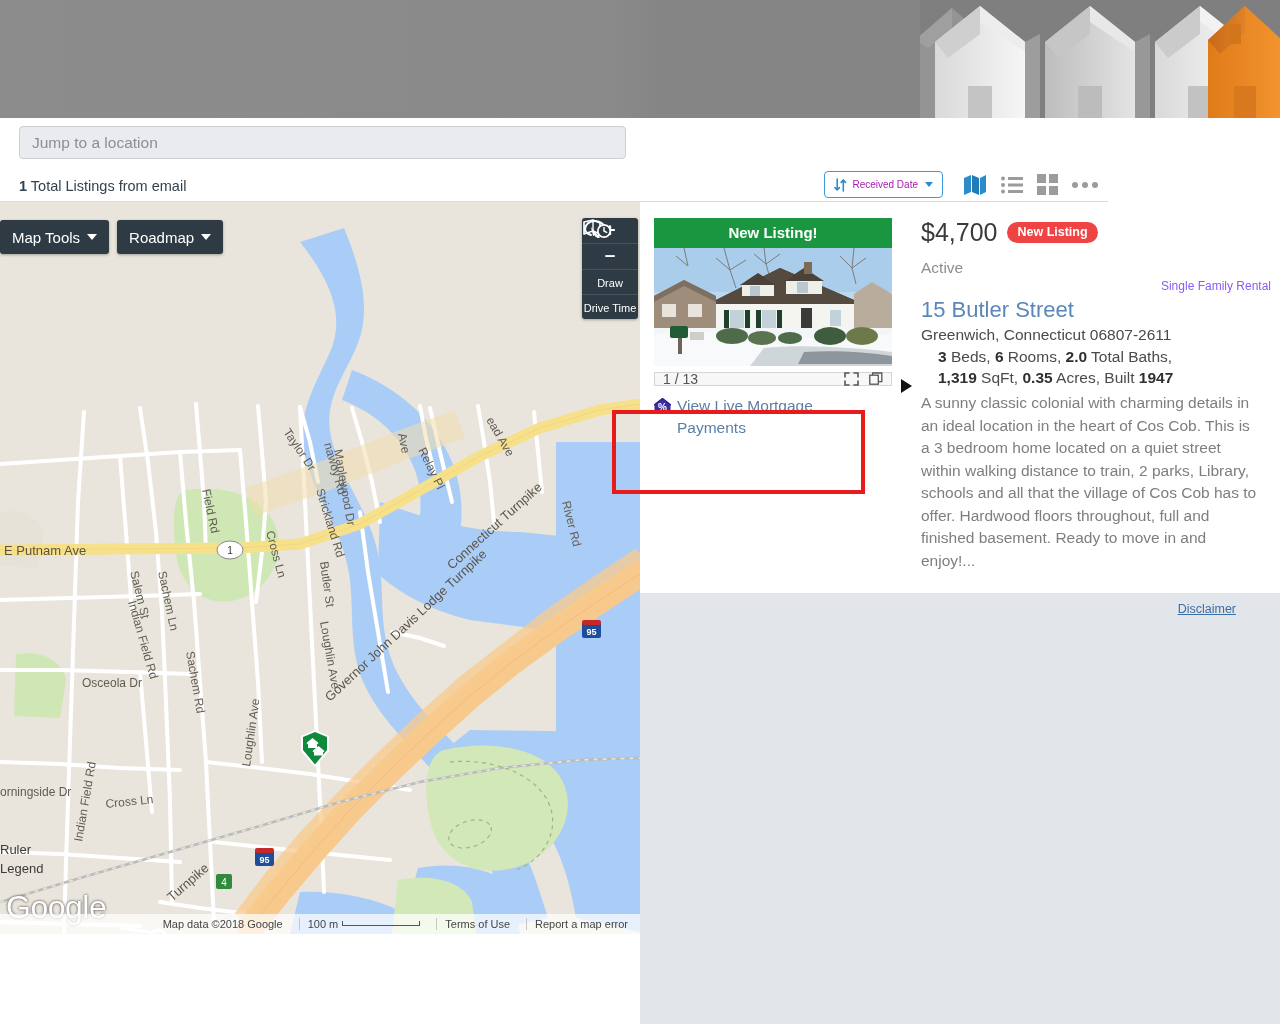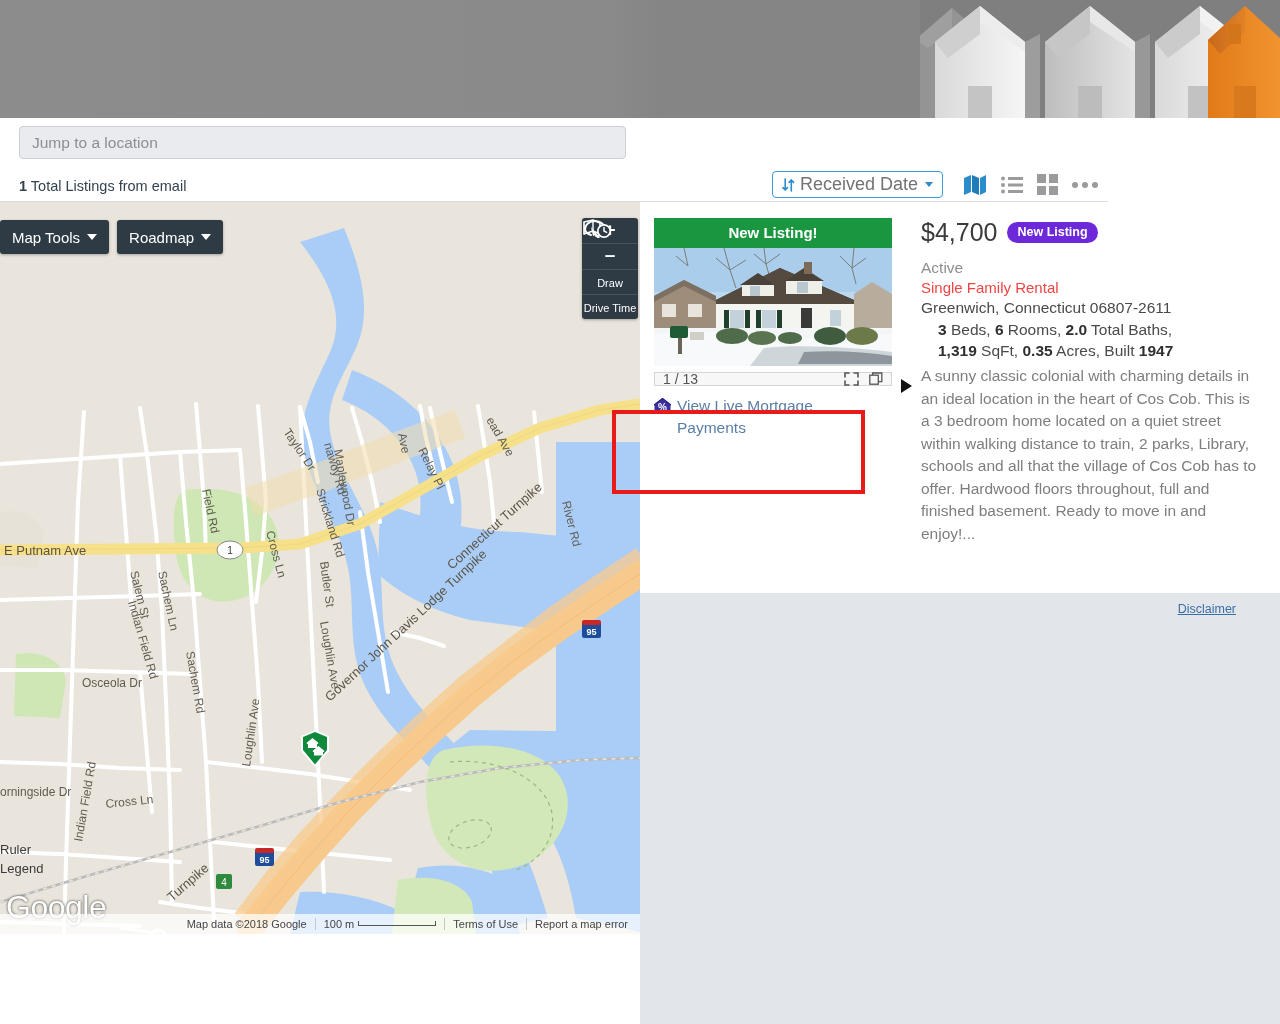--- a/index.html
+++ b/index.html
@@ -49,22 +49,22 @@
     font-size: 14.5px; color: #33424f;
   }
   .toolbar-count b { font-weight: bold; }
   .toolbar-right {
     position: absolute; right: 10px; top: 3px;
     display: flex; align-items: center; gap: 0;
   }
   .sortbtn {
     display:flex; align-items:center; gap:5px;
     border: 1px solid #3b9cd9; border-radius: 4px;
-    color: #737373; background: #fff;
-    height: 27px; padding: 0 9px; font-size: 18px;
+    color: #a21caf; background: #fff;
+    height: 27px; padding: 0 9px; font-size: 10px;
     cursor: pointer; white-space: nowrap;
   }
   .sortbtn .caret {
     width:0;height:0;border-left:4px solid transparent;border-right:4px solid transparent;
     border-top:5px solid #2a8ccb; margin-left:2px;
   }
   .view-icons { display:flex; align-items:center; gap: 14px; margin-left: 20px; }
   .vi { cursor: pointer; display:flex; align-items:center; }
   .dots { display:flex; gap:4px; align-items:center; }
   .dots i { width:6px;height:6px;border-radius:50%;background:#9b9b9b; display:block; }
@@ -106,21 +106,21 @@
   }
   .google-logo {
     position:absolute; left:6px; bottom: 8px; z-index: 20;
     font-size: 32px; letter-spacing:-0.5px;
     font-family:"Liberation Sans", sans-serif;
     color:#fff; text-shadow: 0 0 3px rgba(0,0,0,.5), 0 0 2px rgba(0,0,0,.45);
   }
   .map-attrib {
     position:absolute; left:0; bottom:0; width:640px; height:20px; z-index:20;
     background: rgba(255,255,255,.72);
-    display:flex; align-items:center; justify-content:flex-end; gap:0;
+    display:flex; align-items:center; justify-content:flex-end; gap:8px;
     font-size:11px; color:#444; padding-right:4px;
   }
   .map-attrib .seg { padding: 0 8px; border-left:1px solid #c7c7c7; white-space:nowrap;}
   .map-attrib .seg:first-child { border-left:none; }
   .scalebar { display:inline-block; width:78px; height:5px; border:1px solid #555; border-top:none; vertical-align:2px; margin-left:4px;}
 
   .pin { position:absolute; z-index:15; cursor:pointer; }
 
   
   .listing-panel {
@@ -152,25 +152,25 @@
   .redbox {
     position:absolute; left:612px; top:410px; width:253px; height:84px;
     border:4px solid #e81a1a; z-index:40; pointer-events:none;
   }
 
   
   .details { position:absolute; left:281px; top:16px; width:350px; color:#4a4a4a; }
   .price-row { display:flex; align-items:center; gap:10px; }
   .price { font-size:25px; color:#3a3a3a; }
   .badge-new {
-    background:#6d28d9; color:#fff; font-size:12.5px; font-weight:bold;
+    background:#ef4444; color:#fff; font-size:12.5px; font-weight:bold;
     border-radius:11px; padding:3px 10px 4px;
   }
   .status { font-size:15.5px; color:#8e8e8e; margin-top:12px;}
-  .proptype { font-size:15px; color:#ef4444; margin-top:2px; }
+  .proptype { font-size:12px; color:#8b5cf6; margin-top:2px;text-align:right; }
   .address { font-size:22px; color:#5a87b8; margin-top:4px; cursor:pointer; }
   .citystate { font-size:15.5px; color:#4a4a4a; margin-top:3px; }
   .facts { font-size:15.5px; color:#4a4a4a; margin-top:2px; padding-left:17px; line-height:21px;}
   .facts b { color:#303030; }
   .descr { font-size:15.5px; color:#7e7e7e; line-height:22.5px; margin-top:4px; width:340px;}
 
   
   .gray-area {
     position:absolute; left:640px; top:593px; width:640px; height:431px;
     background:#e2e6eb;
@@ -608,20 +608,21 @@
       </div>
     </div>
 
     <div class="details">
       <div class="price-row">
         <span class="price">$4,700</span>
         <span class="badge-new">New Listing</span>
       </div>
       <div class="status">Active</div>
       <div class="proptype">Single Family Rental</div>
+      <div class="address">15 Butler Street</div>
       <div class="citystate">Greenwich, Connecticut 06807-2611</div>
       <div class="facts">
         <div><b>3</b><span> Beds, </span><b>6</b><span> Rooms,  </span><b>2.0</b><span>  Total Baths,</span></div>
         <div><b>1,319</b><span> SqFt, </span><b>0.35</b><span> Acres,  Built </span><b>1947</b></div>
       </div>
       <div class="descr">A sunny classic colonial with charming details in an ideal location in the heart of Cos Cob. This is a 3 bedroom home located on a quiet street within walking distance to train, 2 parks, Library, schools and all that the village of Cos Cob has to offer. Hardwood floors throughout, full and finished basement. Ready to move in and enjoy!...</div>
     </div>
   </div>
 
   <div class="redbox"></div>

